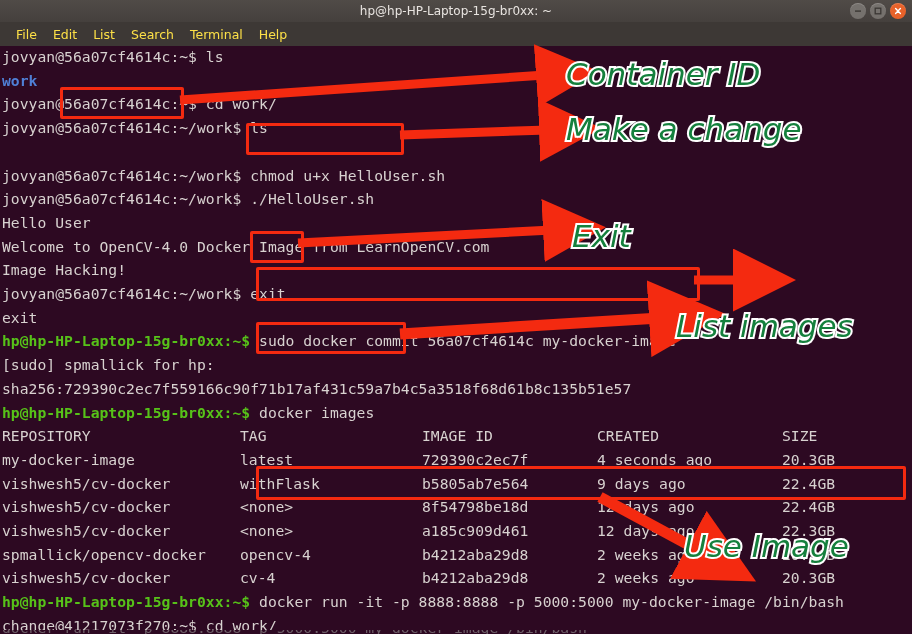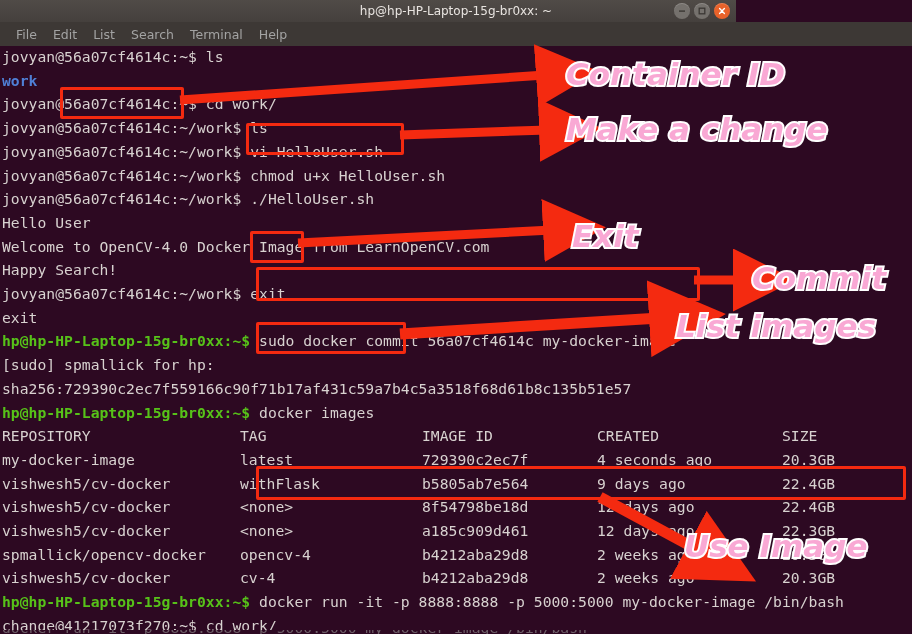--- a/index.html
+++ b/index.html
@@ -1,55 +1,55 @@
 <!DOCTYPE html>
 <html><head>
 <meta charset="utf-8">
 <style>
   html,body{margin:0;padding:0;background:#2d0922;}
   body{width:912px;height:634px;overflow:hidden;font-family:"DejaVu Sans Mono",monospace;}
   #app{position:relative;width:912px;height:634px;overflow:hidden;background:#2d0922;}
 
   
-  .titlebar{position:absolute;left:0;top:0;width:736px;height:22px;
+  .titlebar{position:absolute;left:0;top:0;width:912px;height:22px;
     background:linear-gradient(180deg,#504b47 0%,#45403d 100%);
     border-bottom:1px solid #2e2b29;}
   .title-text{position:absolute;left:0;top:0;width:912px;height:22px;line-height:22px;
     text-align:center;color:#e8e4e0;font-family:"DejaVu Sans","Liberation Sans",sans-serif;
     font-size:12px;}
   .wbtns{position:absolute;right:6px;top:3px;display:flex;gap:4px;}
   .wbtn{width:16px;height:16px;border-radius:50%;background:#75716d;
     display:flex;align-items:center;justify-content:center;
     box-shadow:inset 0 1px 0 rgba(255,255,255,.18);}
   .wbtn.close{background:#e8622a;}
   .wbtn svg{display:block;}
 
   
   .menubar{position:absolute;left:0;top:22px;width:912px;height:24px;
     background:#3d3835;border-bottom:1px solid #2b2826;
     display:flex;align-items:center;padding-left:8px;gap:0;}
-  .menu-item{color:#a3a3a3;font-family:"DejaVu Sans","Liberation Sans",sans-serif;
+  .menu-item{color:#fde047;font-family:"DejaVu Sans","Liberation Sans",sans-serif;
     font-size:12.5px;padding:2px 8px;border-radius:2px;cursor:default;}
 
   
   .term{position:absolute;left:0;top:46px;width:912px;height:588px;
     background:#2d0922;overflow:hidden;}
   .tline{position:absolute;left:2px;white-space:pre;font-size:14.7px;
     font-family:"DejaVu Sans Mono","Liberation Mono",monospace;
     color:#d8d2d0;letter-spacing:0.02px;}
   .c-green{color:#57c219;font-weight:bold;}
   .c-blue{color:#4f7fd6;font-weight:bold;}
   .c-white{color:#d8d2d0;}
 
   
   .ov{position:absolute;left:0;top:0;width:912px;height:634px;pointer-events:none;}
   .box{position:absolute;border:3px solid #f42a10;border-radius:2px;}
   .anno{position:absolute;white-space:nowrap;
     font-family:"DejaVu Sans","Liberation Sans",sans-serif;
-    font-weight:bold;font-style:italic;color:#f9a8d4;
+    font-weight:normal;font-style:italic;color:#15803d;
     -webkit-text-stroke:4px #ffffff;paint-order:stroke fill;
     text-shadow:0 0 1px #fff;}
 
   
   .sliver{position:absolute;left:0;top:630px;width:912px;height:4px;
     background:#2d0922;overflow:hidden;}
   .sliver .tline{color:#6e5f68;font-size:14.7px;top:-11px;}
 </style>
 </head>
 <body>
@@ -84,26 +84,25 @@
     <div class="menu-item">Search</div>
     <div class="menu-item">Terminal</div>
     <div class="menu-item">Help</div>
   </div>
 
   <div class="term" id="term">
       <div class="tline" style="top: 2px;"><span class="c-white">jovyan@56a07cf4614c:~$ </span><span class="c-white">ls</span></div>
       <div class="tline" style="top: 25.7px;"><span class="c-blue">work</span></div>
       <div class="tline" style="top: 49.4px;"><span class="c-white">jovyan@56a07cf4614c:~$ </span><span class="c-white">cd work/</span></div>
       <div class="tline" style="top: 73.1px;"><span class="c-white">jovyan@56a07cf4614c:~/work$ </span><span class="c-white">ls</span></div>
-      <div class="tline" style="top: 96.8px;"><span class="c-white">jovyan@56a07cf4614c:~/work$ </span><span class="c-white">vi HelloUser.sh</span></div>
       <div class="tline" style="top: 120.5px;"><span class="c-white">jovyan@56a07cf4614c:~/work$ </span><span class="c-white">chmod u+x HelloUser.sh</span></div>
       <div class="tline" style="top: 144.2px;"><span class="c-white">jovyan@56a07cf4614c:~/work$ </span><span class="c-white">./HelloUser.sh</span></div>
       <div class="tline" style="top: 167.9px;"><span class="c-white">Hello User</span></div>
       <div class="tline" style="top: 191.6px;"><span class="c-white">Welcome to OpenCV-4.0 Docker Image from LearnOpenCV.com</span></div>
-      <div class="tline" style="top: 215.3px;"><span class="c-white">Happy Search!</span></div>
+      <div class="tline" style="top: 215.3px;"><span class="c-white">Image Hacking!</span></div>
       <div class="tline" style="top: 239px;"><span class="c-white">jovyan@56a07cf4614c:~/work$ </span><span class="c-white">exit</span></div>
       <div class="tline" style="top: 262.7px;"><span class="c-white">exit</span></div>
       <div class="tline" style="top: 286.4px;"><span class="c-green">hp@hp-HP-Laptop-15g-br0xx:~$ </span><span class="c-white">sudo docker commit 56a07cf4614c my-docker-image</span></div>
       <div class="tline" style="top: 310.1px;"><span class="c-white">[sudo] spmallick for hp:</span></div>
       <div class="tline" style="top: 333.8px;"><span class="c-white">sha256:729390c2ec7f559166c90f71b17af431c59a7b4c5a3518f68d61b8c135b51e57</span></div>
       <div class="tline" style="top: 357.5px;"><span class="c-green">hp@hp-HP-Laptop-15g-br0xx:~$ </span><span class="c-white">docker images</span></div>
       <div class="tline" style="top: 381.2px; position: absolute; left: 2px; width: 908px;"><span style="position: absolute; left: 0px;">REPOSITORY</span><span style="position: absolute; left: 238px;">TAG</span><span style="position: absolute; left: 420px;">IMAGE ID</span><span style="position: absolute; left: 595px;">CREATED</span><span style="position: absolute; left: 780px;">SIZE</span></div>
       <div class="tline" style="top: 404.9px; position: absolute; left: 2px; width: 908px;"><span style="position: absolute; left: 0px;">my-docker-image</span><span style="position: absolute; left: 238px;">latest</span><span style="position: absolute; left: 420px;">729390c2ec7f</span><span style="position: absolute; left: 595px;">4 seconds ago</span><span style="position: absolute; left: 780px;">20.3GB</span></div>
       <div class="tline" style="top: 428.6px; position: absolute; left: 2px; width: 908px;"><span style="position: absolute; left: 0px;">vishwesh5/cv-docker</span><span style="position: absolute; left: 238px;">withFlask</span><span style="position: absolute; left: 420px;">b5805ab7e564</span><span style="position: absolute; left: 595px;">9 days ago</span><span style="position: absolute; left: 780px;">22.4GB</span></div>
       <div class="tline" style="top: 452.3px; position: absolute; left: 2px; width: 908px;"><span style="position: absolute; left: 0px;">vishwesh5/cv-docker</span><span style="position: absolute; left: 238px;">&lt;none&gt;</span><span style="position: absolute; left: 420px;">8f54798be18d</span><span style="position: absolute; left: 595px;">12 days ago</span><span style="position: absolute; left: 780px;">22.4GB</span></div>
@@ -142,18 +141,17 @@
     <div class="box" style="left:60px;  top:87px;  width:118px; height:26px;"></div>
     <div class="box" style="left:246px; top:123px; width:152px; height:26px;"></div>
     <div class="box" style="left:250px; top:231px; width:48px;  height:26px;"></div>
     <div class="box" style="left:256px; top:267px; width:438px; height:28px;"></div>
     <div class="box" style="left:256px; top:322px; width:144px; height:26px;"></div>
     <div class="box" style="left:256px; top:466px; width:644px; height:28px;"></div>
 
     <div class="anno" style="left:566px; top:56px;  font-size:31px;">Container ID</div>
     <div class="anno" style="left:566px; top:111px; font-size:31px;">Make a change</div>
     <div class="anno" style="left:572px; top:218px; font-size:31px;">Exit</div>
-    <div class="anno" style="left:752px; top:260px; font-size:31px;">Commit</div>
     <div class="anno" style="left:676px; top:308px; font-size:31px;">List images</div>
     <div class="anno" style="left:684px; top:528px; font-size:31px;">Use Image</div>
   </div>
 
 </div>
 
 </body></html>

